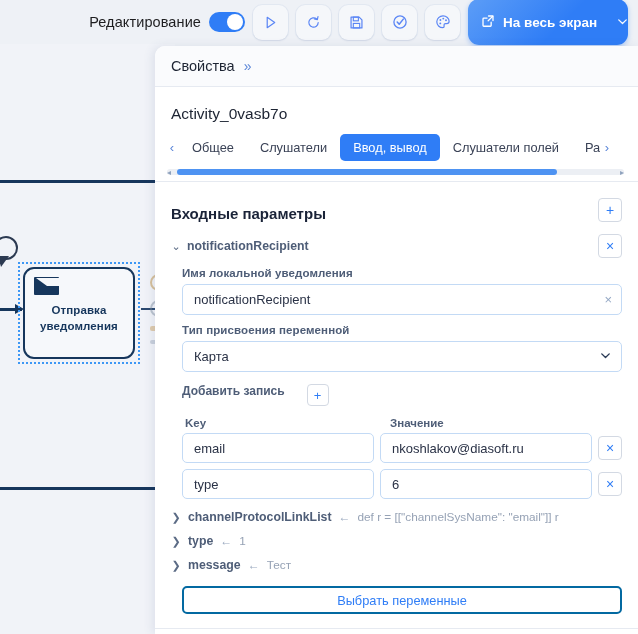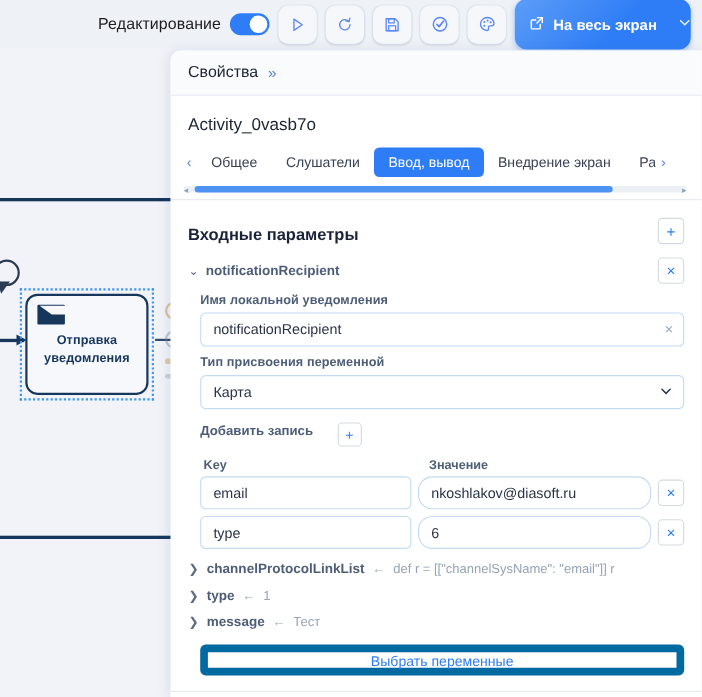--- a/index.html
+++ b/index.html
@@ -242,32 +242,32 @@
   }
   .kv-head .k { width: 205px; }
   .kv-head .v { flex: 1; }
 
   .kv-row {
     display: flex; align-items: center; gap: 6px;
     padding: 0 16px 6px 27px;
   }
   .kv-row .input { height: 30px; }
   .kv-row .k { width: 192px; flex: none; }
-  .kv-row .v { flex: 1; border-radius: 13px; }
+  .kv-row .v { flex: 1; }
 
   .collapsed-row {
     display: flex; align-items: center; gap: 7px;
     padding: 5px 16px 5px 16px;
   }
   .collapsed-row .arr { color: #9aa9bf; font-size: 12px; }
   .collapsed-row .cval { font-size: 11.8px; color: #96a2b5; white-space: nowrap; overflow: hidden; }
 
   .select-vars {
     margin: 9px 16px 0 27px;
-    height: 28px; border: 7px solid #0369a1; border-radius: 5px;
+    height: 28px; border: 2px solid #0369a1; border-radius: 5px;
     background: #fff; color: #2f7df6; font-size: 12.8px;
     display: flex; align-items: center; justify-content: center;
     cursor: pointer;
   }
   .divider { height: 1px; background: #e6eaf1; margin-top: 14px; }
 </style>
 </head>
 <body>
 
 <div id="app">
@@ -371,21 +371,21 @@
     </div>
 
     <div class="entity-name">Activity_0vasb7o</div>
 
     <div class="tabstrip">
       <div class="tabs-row">
         <span class="tab-arrow">‹</span>
         <div class="tab">Общее</div>
         <div class="tab">Слушатели</div>
         <div class="tab active">Ввод, вывод</div>
-        <div class="tab">Внедрение экран</div>
+        <div class="tab">Слушатели полей</div>
         <div class="tab clipped">Рас</div>
         <span class="tab-arrow">›</span>
       </div>
       <div class="scroll-track">
         <span class="scroll-cap l">◂</span>
         <div class="scroll-thumb"></div>
         <span class="scroll-cap r">▸</span>
       </div>
       <div class="strip-sep"></div>
     </div>

